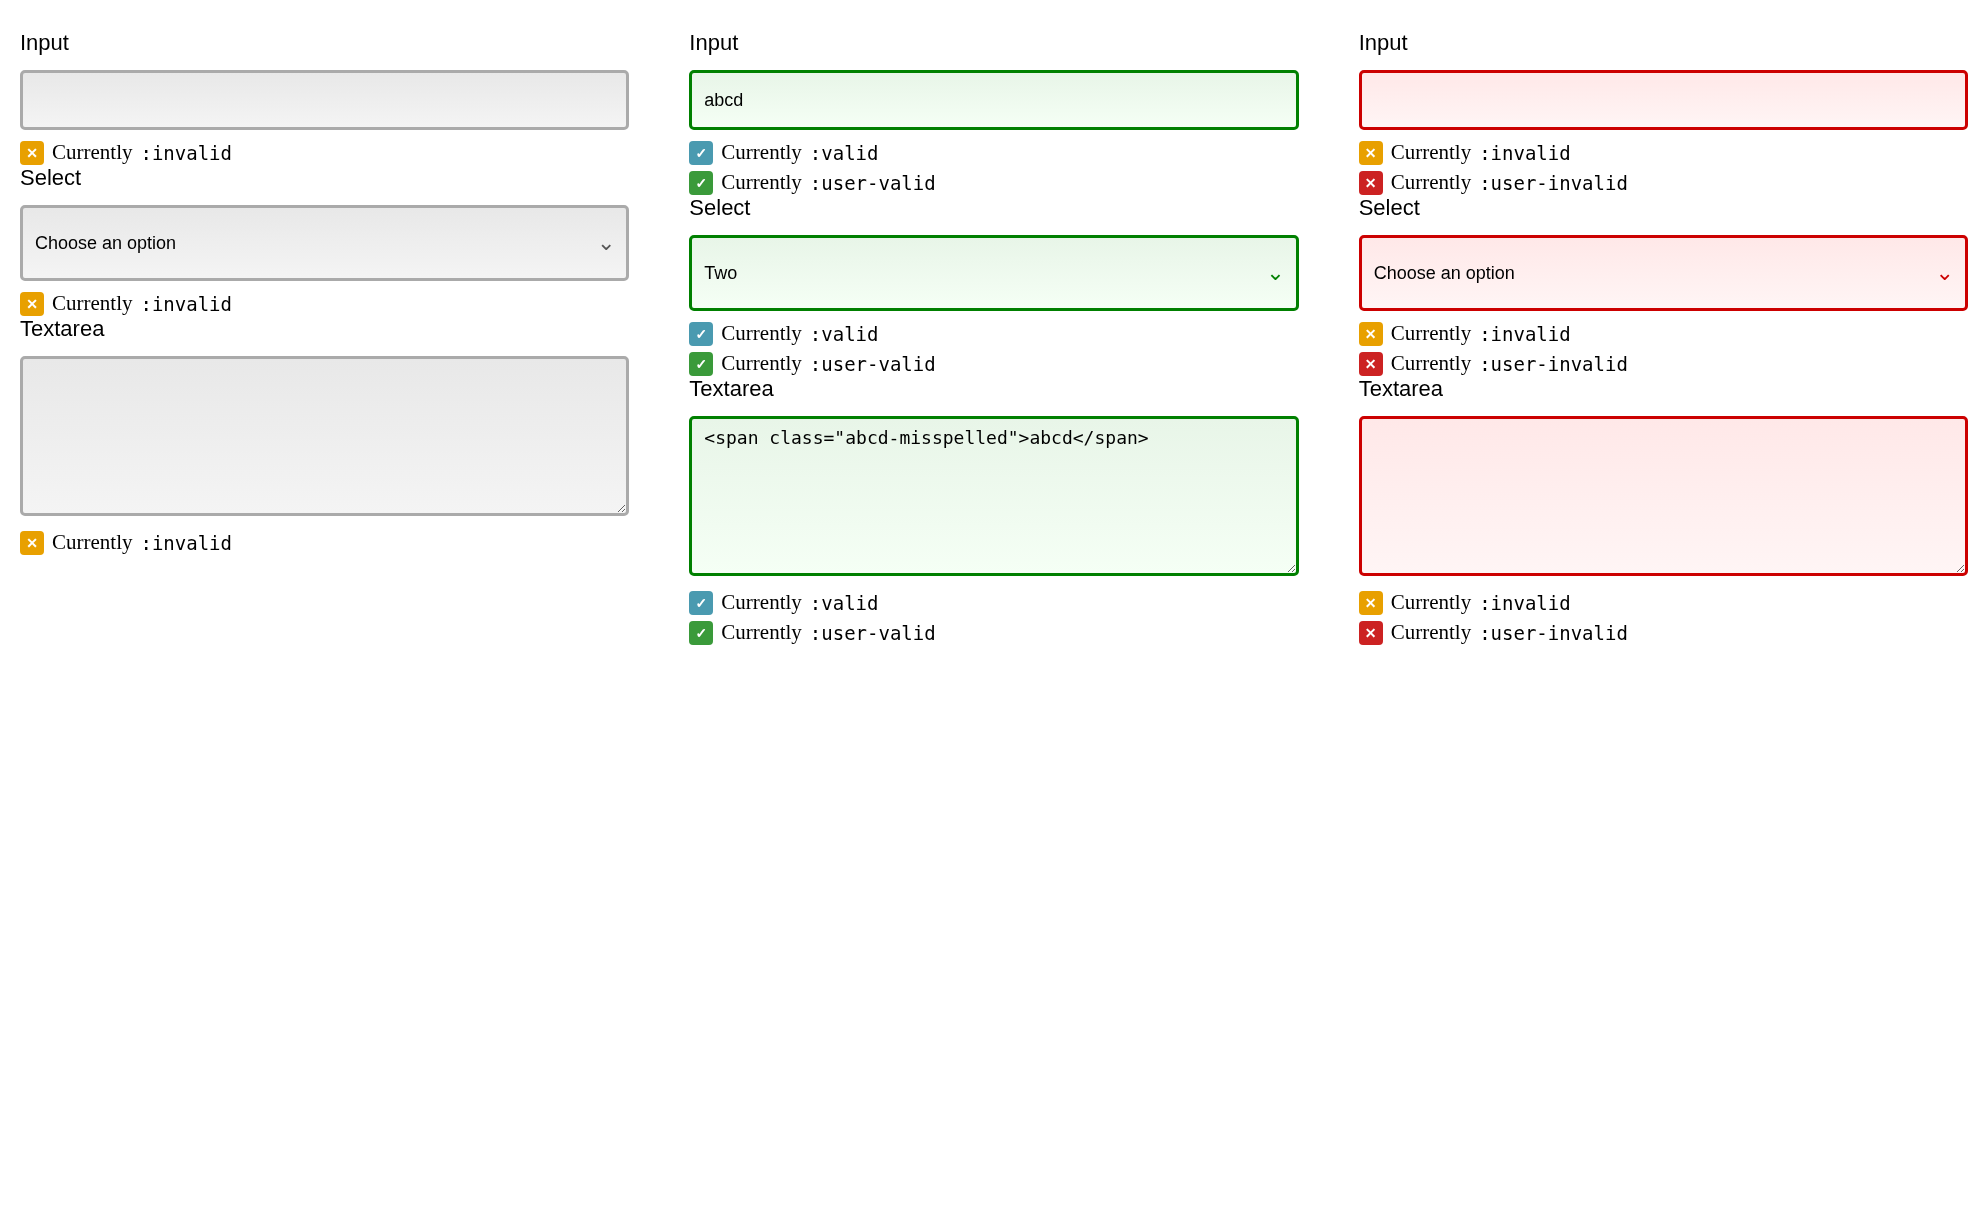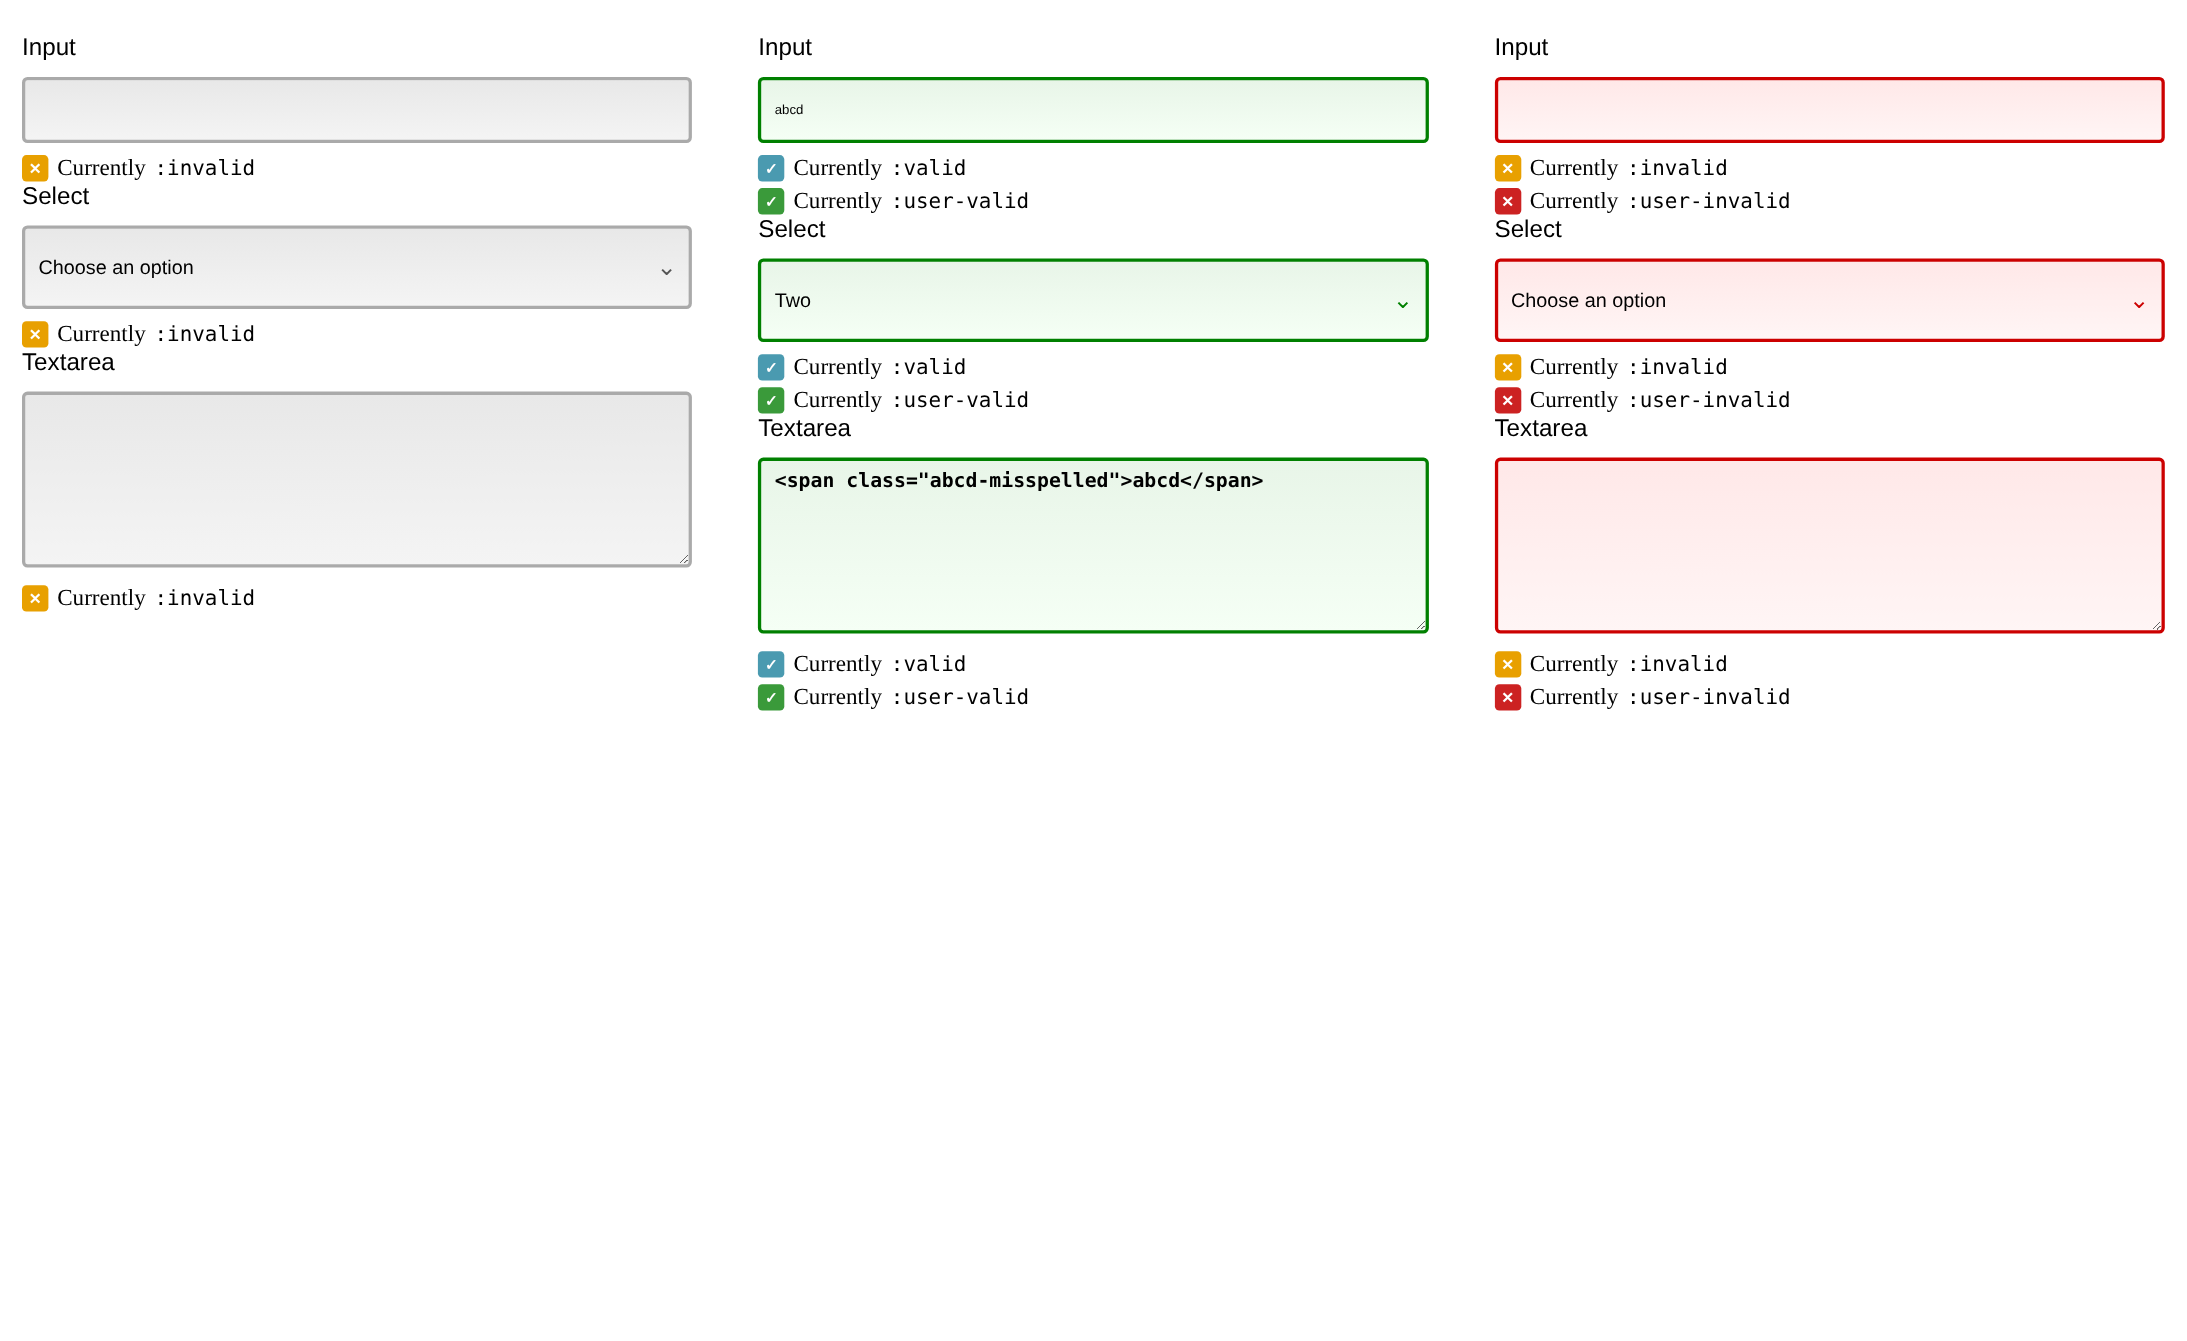--- a/index.html
+++ b/index.html
@@ -30,21 +30,21 @@
       margin-bottom: 4px;
     }
 
     
     .input-field {
       width: 100%;
       height: 60px;
       border-radius: 5px;
       border: 3px solid #aaa;
       background: linear-gradient(to bottom, #e8e8e8, #f4f4f4);
-      font-size: 12px;
+      font-size: 18px;
       padding: 8px 12px;
       outline: none;
     }
 
     .input-field.valid {
       border: 3px solid #008000;
       background: linear-gradient(to bottom, #e8f5e8, #f5fff5);
     }
 
     .input-field.invalid-red {
@@ -104,21 +104,20 @@
       background: linear-gradient(to bottom, #e8e8e8, #f4f4f4);
       font-size: 18px;
       padding: 8px 12px;
       outline: none;
       resize: both;
     }
 
     .textarea-field.valid {
       border: 3px solid #008000;
       background: linear-gradient(to bottom, #e8f5e8, #f5fff5);
-      font-weight: bold;
     }
 
     .textarea-field.invalid-red {
       border: 3px solid #cc0000;
       background: linear-gradient(to bottom, #ffe8e8, #fff5f5);
     }
 
     
     .status-list {
       display: flex;

